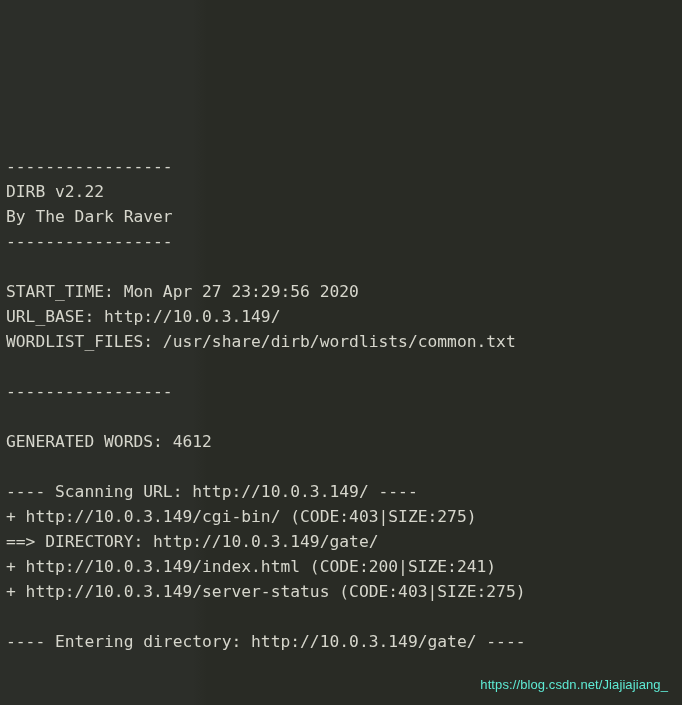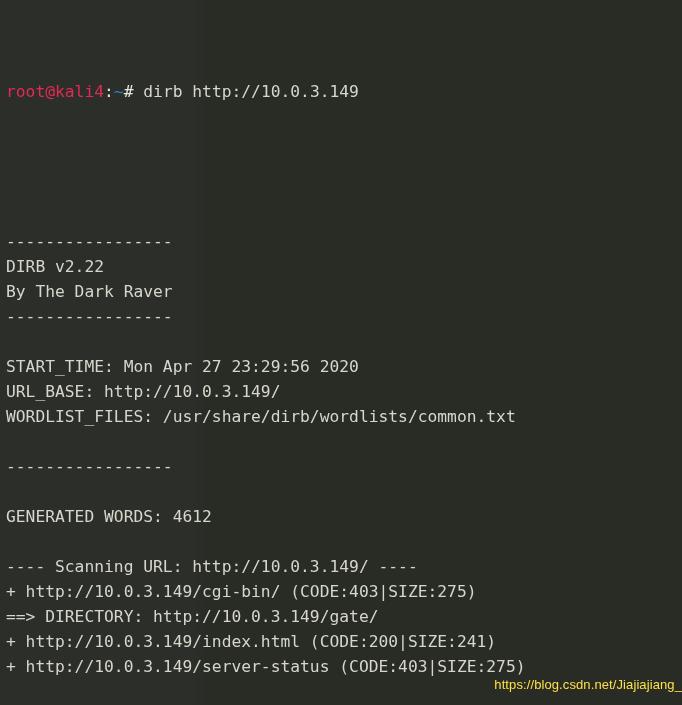--- a/index.html
+++ b/index.html
@@ -51,41 +51,40 @@
   }
   .blank { height: 25px; }
   .c-user  { color: #e12b55; }
   .c-punct { color: #e6e6e0; }
   .c-tilde { color: #2f7fd6; }
   .c-hash  { color: #e6e6e0; }
   .c-cmd   { color: #d6d6cc; }
   .c-out   { color: #d6d6cc; }
   #watermark {
     position: absolute;
-    right: 0;
+    right: 14px;
     bottom: 12px;
     font-family: "Liberation Sans", "DejaVu Sans", sans-serif;
     font-size: 13px;
     line-height: 16px;
-    color: #fde047;
+    color: #5eead4;
     letter-spacing: 0.1px;
     white-space: pre;
   }
 </style>
 </head>
 <body>
 
 <div id="terminal">
 
   <div id="bg-band-left"></div>
   <div id="bg-band-fade"></div>
 
   <div id="screen-text">
 
-    <div class="line"><span class="c-user">root@kali4</span><span class="c-punct">:</span><span class="c-tilde">~</span><span class="c-hash">#</span><span class="c-cmd"> dirb http://10.0.3.149</span></div>
 
     <div id="output"><div class="line c-out blank"></div><div class="line c-out blank"></div><div class="line c-out">-----------------</div><div class="line c-out">DIRB v2.22</div><div class="line c-out">By The Dark Raver</div><div class="line c-out">-----------------</div><div class="line c-out blank"></div><div class="line c-out">START_TIME: Mon Apr 27 23:29:56 2020</div><div class="line c-out">URL_BASE: http://10.0.3.149/</div><div class="line c-out">WORDLIST_FILES: /usr/share/dirb/wordlists/common.txt</div><div class="line c-out blank"></div><div class="line c-out">-----------------</div><div class="line c-out blank"></div><div class="line c-out">GENERATED WORDS: 4612</div><div class="line c-out blank"></div><div class="line c-out">---- Scanning URL: http://10.0.3.149/ ----</div><div class="line c-out">+ http://10.0.3.149/cgi-bin/ (CODE:403|SIZE:275)</div><div class="line c-out">==&gt; DIRECTORY: http://10.0.3.149/gate/</div><div class="line c-out">+ http://10.0.3.149/index.html (CODE:200|SIZE:241)</div><div class="line c-out">+ http://10.0.3.149/server-status (CODE:403|SIZE:275)</div><div class="line c-out blank"></div><div class="line c-out">---- Entering directory: http://10.0.3.149/gate/ ----</div></div>
 
   </div>
 
   <div id="watermark">https://blog.csdn.net/Jiajiajiang_</div>
 
 </div>
 
 </body></html>

